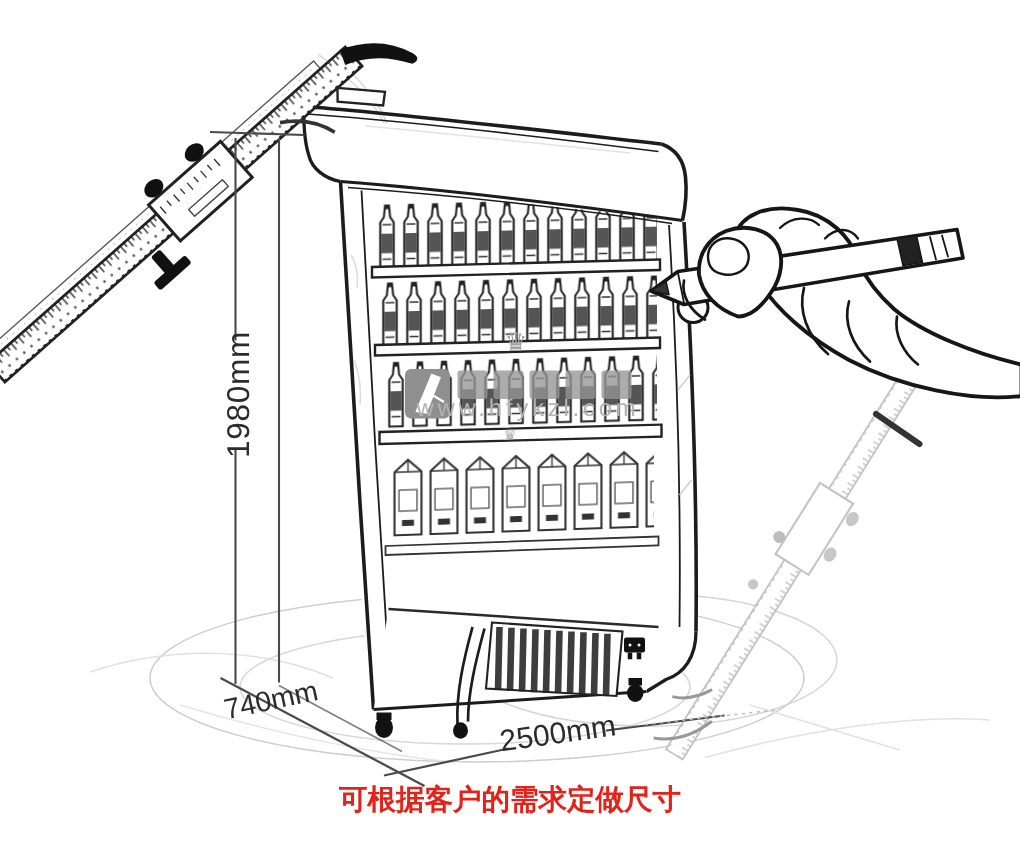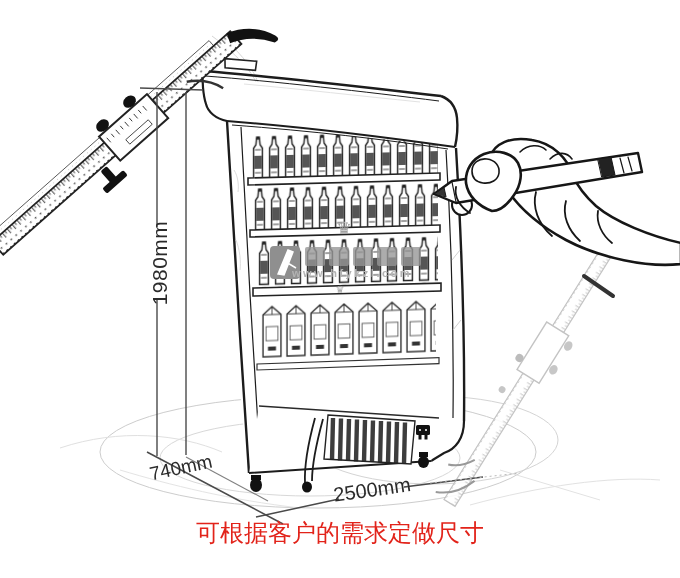--- a/index.html
+++ b/index.html
@@ -10,25 +10,25 @@
   #stage svg{position:absolute;left:0;top:0;}
   .dim-label{
     position:absolute;color:#2b2b2b;white-space:nowrap;
     font-family:"Liberation Sans", sans-serif;
   }
   #dim-height{left:160px;top:263px;transform:translate(-50%,-50%) rotate(-90deg);font-size:21px;letter-spacing:.5px;}
   #dim-depth{left:181px;top:468px;transform:translate(-50%,-50%) rotate(-12deg);font-size:19px;}
   #dim-width{left:372px;top:490px;transform:translate(-50%,-50%) rotate(-8deg);font-size:20px;}
   #wm-url{
     position:absolute;left:352px;top:273px;transform:translate(-50%,-50%);
-    font-size:11px;font-weight:bold;letter-spacing:2.5px;color:#b3b3b3;white-space:nowrap;
+    font-size:16px;font-weight:normal;letter-spacing:2.5px;color:#b3b3b3;white-space:nowrap;
   }
   #caption{
     position:absolute;left:340px;top:533px;transform:translate(-50%,-50%);
-    font-size:24px;font-weight:normal;color:#e2231a;white-space:nowrap;
+    font-size:19px;font-weight:bold;color:#e2231a;white-space:nowrap;
     font-family:"Liberation Sans", sans-serif;
   }
 </style>
 </head>
 <body>
 
 <div id="stage">
 <svg width="680" height="578" viewBox="0 0 680 578">
   <defs>
 

